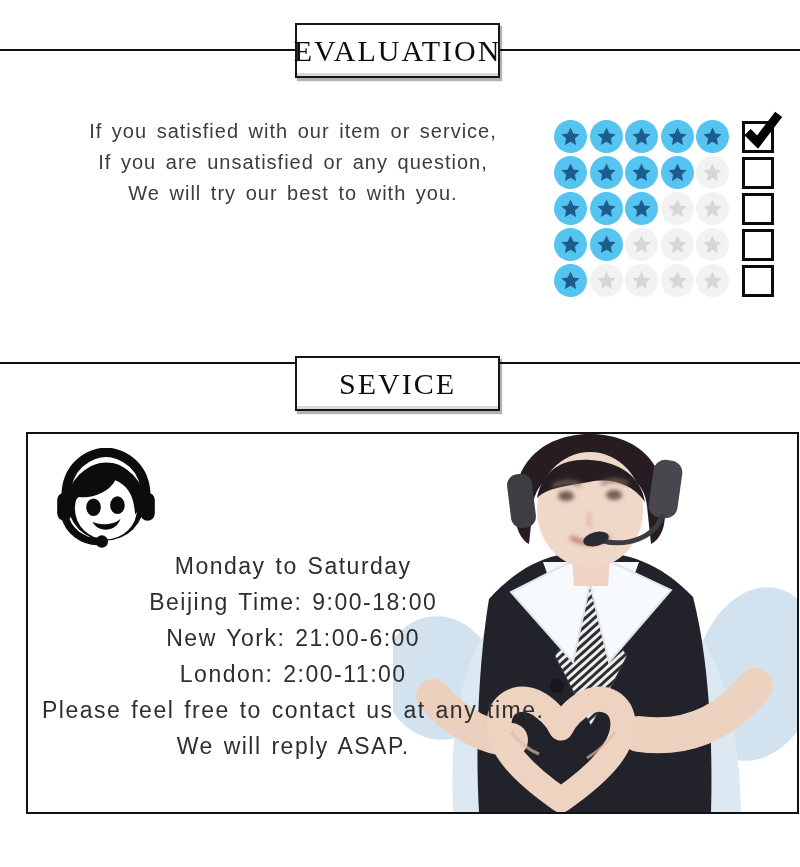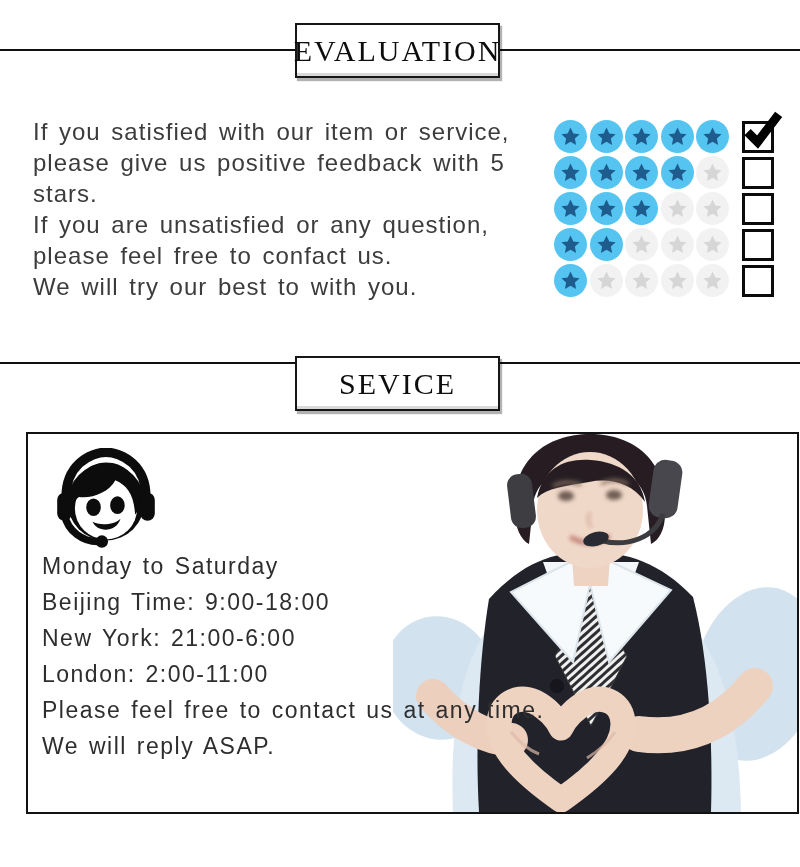--- a/index.html
+++ b/index.html
@@ -1,28 +1,28 @@
 <!DOCTYPE html>
 <html><head>
 <meta charset="utf-8">
 <style>
   html,body{margin:0;padding:0;background:#ffffff;}
   .page{position:relative;width:800px;height:867px;background:#ffffff;overflow:hidden;
-        font-family:"Liberation Sans","DejaVu Sans",sans-serif;}
+        font-family:"Liberation Sans","DejaVu Sans",sans-serif;text-align:center;}
 
   
   .rule{position:absolute;left:0;width:800px;height:2px;background:#101010;}
   .title-box{position:absolute;left:295px;width:201px;height:51px;background:#ffffff;
              border:2px solid #161616;box-shadow:2px 3px 1px rgba(0,0,0,.30), inset 0 -3px 0 #d9d9d9;
              display:flex;align-items:center;justify-content:center;
              font-family:"Liberation Serif","DejaVu Serif",serif;font-size:30px;
              letter-spacing:2px;color:#0d0d0d;}
 
   
-  .eval-text{position:absolute;left:33px;top:116px;width:520px;font-size:24px;line-height:31px;
+  .eval-text{position:absolute;left:33px;top:116px;width:520px;font-size:20px;line-height:31px;
              color:#3c3c3c;letter-spacing:1px;word-spacing:3px;}
 
   
   .ratings{position:absolute;left:554px;top:120px;}
   .rating-row{display:flex;align-items:center;height:33px;margin-bottom:3px;}
   .star-cell{width:33px;height:33px;border-radius:50%;margin-right:2.5px;
              display:inline-flex;align-items:center;justify-content:center;}
   .checkbox{position:relative;width:26px;height:26px;border:3px solid #0b0b0b;margin-left:10px;
             background:#ffffff;box-sizing:content-box;}
   .checkbox svg.check{position:absolute;left:-3px;top:-13px;width:40px;height:40px;overflow:visible;}
@@ -40,23 +40,21 @@
 
 <div class="page">
 
   <div class="rule" style="top:49px"></div>
   <div class="title-box" style="top:23px">
     <span>EVALUATION</span>
   </div>
 
   <div class="eval-text">
     <div>If you satisfied with our item or service,</div>
-    <div>please give us positive feedback with 5 stars.</div>
     <div>If you are unsatisfied or any question,</div>
-    <div>please feel free to confact us.</div>
     <div>We will try our best to with you.</div>
   </div>
 
   <div class="ratings">
       <div class="rating-row">
         <span class="star-cell" style="background: rgb(85, 196, 240);">
           <svg viewBox="0 0 24 24" width="21" height="21">
             <polygon fill="#1d5c8d" points="12,1.8 15.2,8.6 22.4,9.4 17,14.3 18.4,21.6 12,17.9 5.6,21.6 7,14.3 1.6,9.4 8.8,8.6"></polygon>
           </svg>
         </span>

